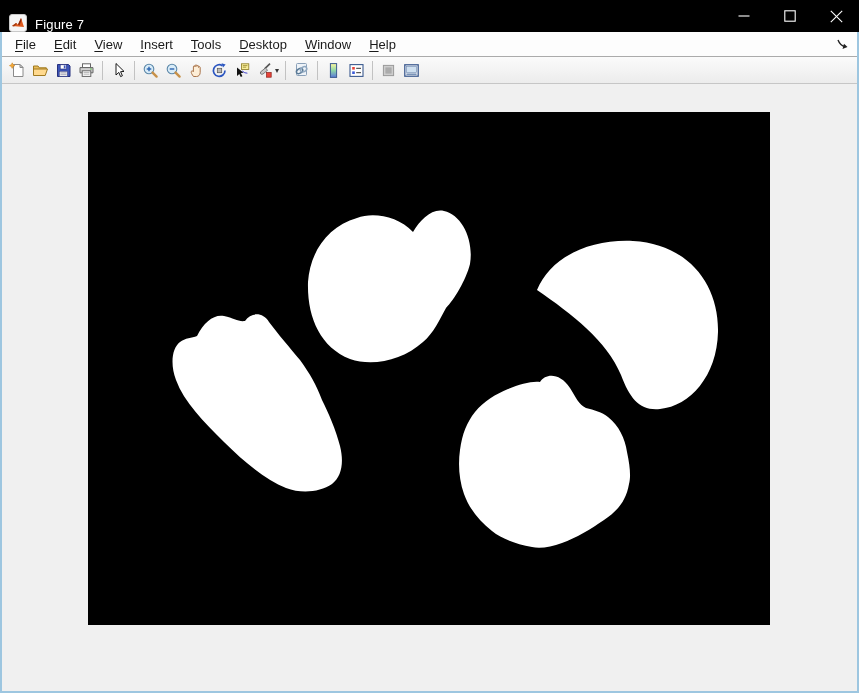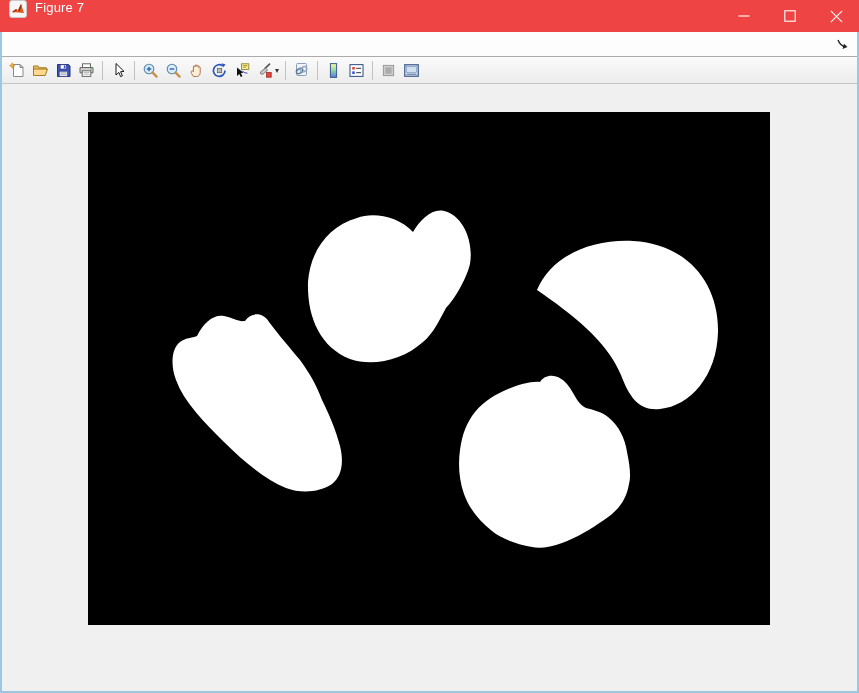--- a/index.html
+++ b/index.html
@@ -6,21 +6,21 @@
   html,body { background:#d4d4d4; }
   body { font-family:"Liberation Sans", sans-serif; }
 
   .window{
     position:relative; width:859px; height:693px; overflow:hidden;
     background:#f0f0f0;
   }
 
   
   .titlebar{
-    height:32px; background:#ef4444; display:flex; align-items:flex-start;
+    height:32px; background:#000000; display:flex; align-items:flex-end;
     color:#ffffff;
   }
   .titlebar .app-icon{
     width:18px; height:18px; margin-left:9px; flex:0 0 auto;
   }
   .titlebar .title-text{
     margin-left:8px; font-size:13px; letter-spacing:.2px;
   }
   .win-controls{ margin-left:auto; display:flex; height:32px; }
   .win-btn{ width:46px; height:32px; display:flex; align-items:center; justify-content:center; }
@@ -103,20 +103,30 @@
           <line x1="0.8" y1="0.8" x2="12.2" y2="12.2" stroke="#ffffff" stroke-width="1.1"></line>
           <line x1="12.2" y1="0.8" x2="0.8" y2="12.2" stroke="#ffffff" stroke-width="1.1"></line>
         </svg>
       </div>
     </div>
   </div>
 
   <div class="window-body">
 
     <div class="menubar">
+      <div style="display:flex;">
+          <div class="menu-item"><u>F</u>ile</div>
+          <div class="menu-item"><u>E</u>dit</div>
+          <div class="menu-item"><u>V</u>iew</div>
+          <div class="menu-item"><u>I</u>nsert</div>
+          <div class="menu-item"><u>T</u>ools</div>
+          <div class="menu-item"><u>D</u>esktop</div>
+          <div class="menu-item"><u>W</u>indow</div>
+          <div class="menu-item"><u>H</u>elp</div>
+        </div>
       <span class="dock-arrow">
         <svg viewBox="0 0 14 14">
           <path d="M3 3 C5 8 7 9 10 9.5" fill="none" stroke="#222" stroke-width="1.4"></path>
           <path d="M12.5 10 L7.5 12 L9 6.8 Z" fill="#222"></path>
         </svg>
       </span>
     </div>
 
     <div class="toolbar">
         <div class="tb-btn">

